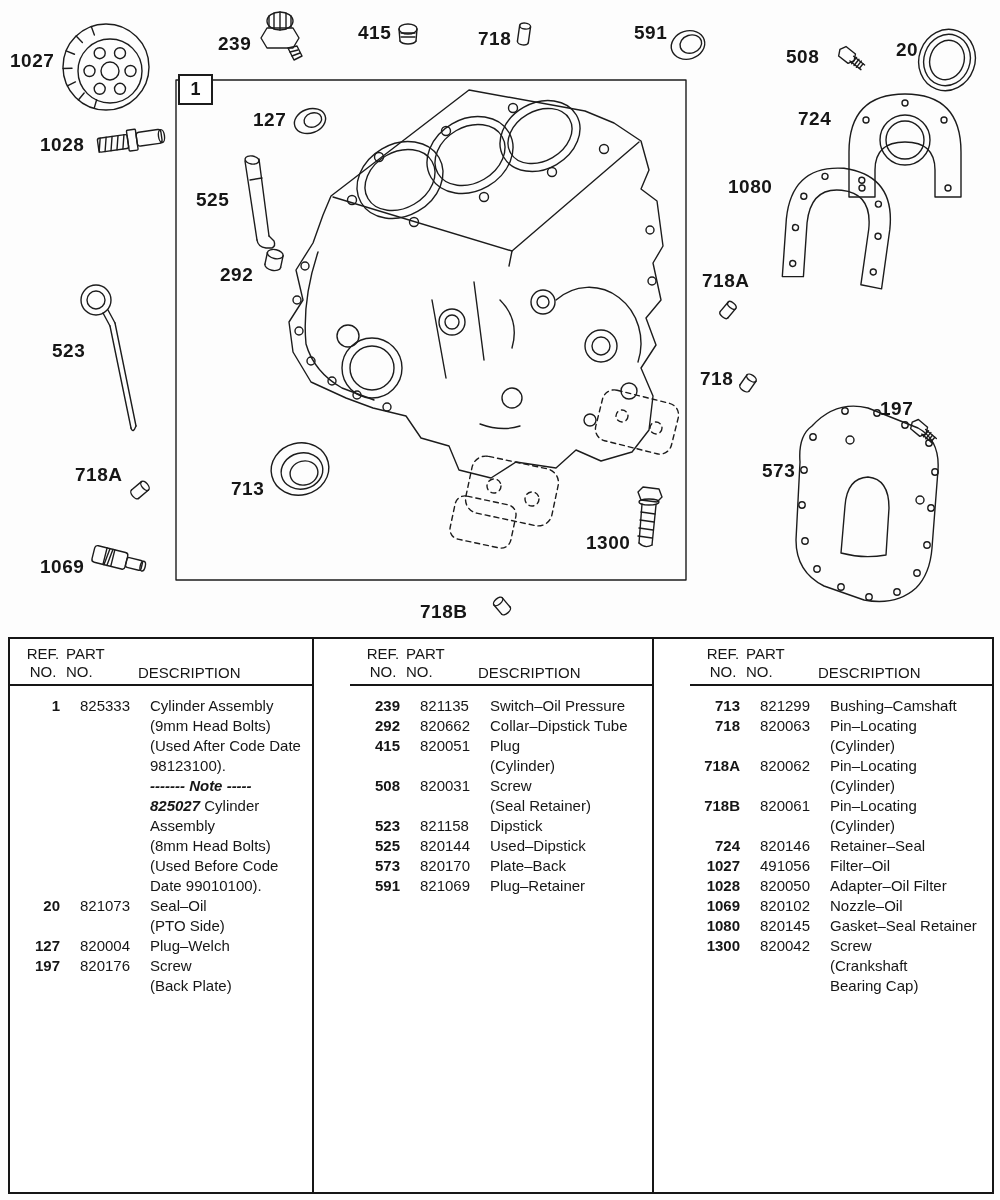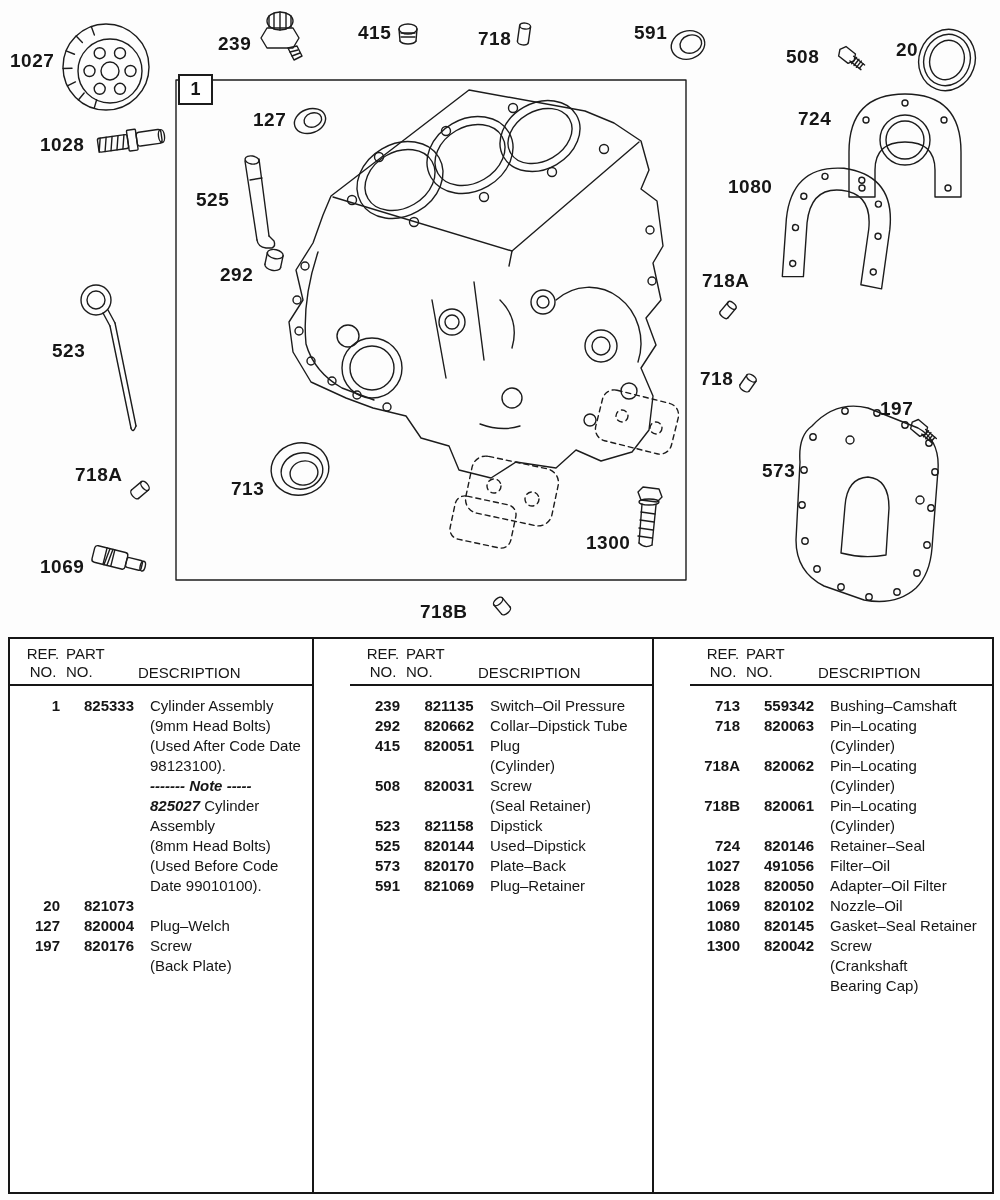--- a/index.html
+++ b/index.html
@@ -25,21 +25,21 @@
   }
   .ptcol { flex:1 1 0; min-width:0; border-right:2px solid #161616; display:flex; flex-direction:column; }
   .ptcol:last-child { border-right:none; }
   .hdr { display:flex; align-items:flex-end; height:47px; padding:5px 4px 3px 10px; border-bottom:2px solid #161616; font-size:15px; }
   .h-ref { width:46px; text-align:center; line-height:18px; flex:none; }
   .h-part { width:72px; text-align:left; line-height:18px; flex:none; }
   .h-desc { flex:1; text-align:left; }
   .rows { padding:10px 4px 0 10px; font-size:15px; line-height:20px; }
   .row { display:flex; align-items:flex-start; }
   .r-ref { width:46px; flex:none; text-align:right; padding-right:6px; font-weight:700; }
-  .r-part { width:72px; flex:none; padding-left:14px; font-weight:700;text-align:center; }
+  .r-part { width:72px; flex:none; padding-left:14px; font-weight:400; }
   .r-desc { flex:1; min-width:0; padding-left:12px; }
   .bold { font-weight:700;font-style:italic; }
 </style>
 </head>
 <body>
 
 <div class="diagram">
 
   <svg class="art" width="1000" height="634" viewBox="0 0 1000 634">
 
@@ -379,20 +379,24 @@
             <div><span class="bold">825027</span><span> Cylinder</span></div>
             <div><span>Assembly</span></div>
             <div><span>(8mm Head Bolts)</span></div>
             <div><span>(Used Before Code</span></div>
             <div><span>Date 99010100).</span></div>
           </div>
         </div>
         <div class="row">
           <div class="r-ref">20</div>
           <div class="r-part">821073</div>
+          <div class="r-desc">
+            <div><span>Seal–Oil</span></div>
+            <div><span>(PTO Side)</span></div>
+          </div>
         </div>
         <div class="row">
           <div class="r-ref">127</div>
           <div class="r-part">820004</div>
           <div class="r-desc">
             <div><span>Plug–Welch</span></div>
           </div>
         </div>
         <div class="row">
           <div class="r-ref">197</div>
@@ -485,21 +489,21 @@
         </div>
       <div class="h-part">
           <div>PART</div>
           <div>NO.</div>
         </div>
       <div class="h-desc">DESCRIPTION</div>
     </div>
     <div class="rows">
         <div class="row">
           <div class="r-ref">713</div>
-          <div class="r-part">559342</div>
+          <div class="r-part">821299</div>
           <div class="r-desc">
             <div><span>Bushing–Camshaft</span></div>
           </div>
         </div>
         <div class="row">
           <div class="r-ref">718</div>
           <div class="r-part">820063</div>
           <div class="r-desc">
             <div><span>Pin–Locating</span></div>
             <div><span>(Cylinder)</span></div>

